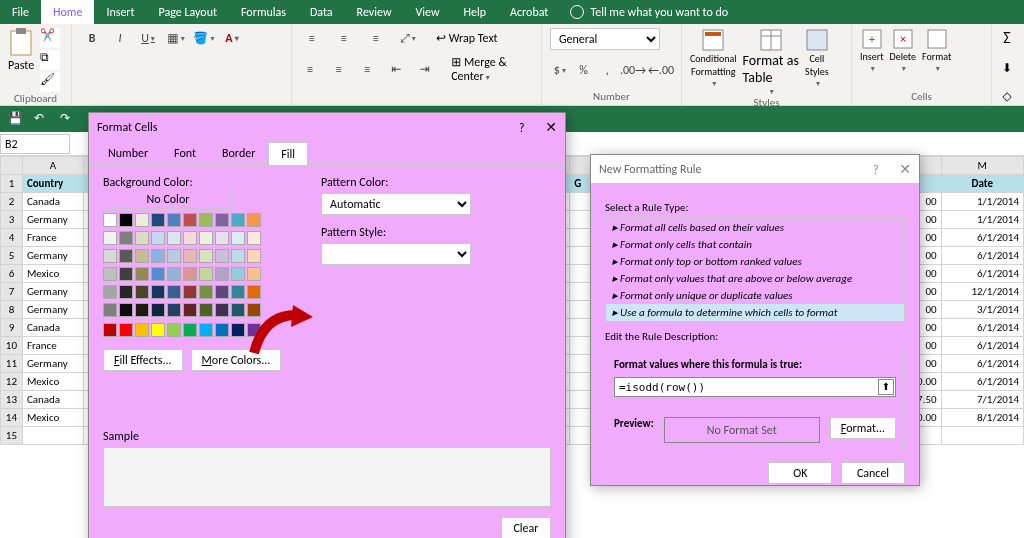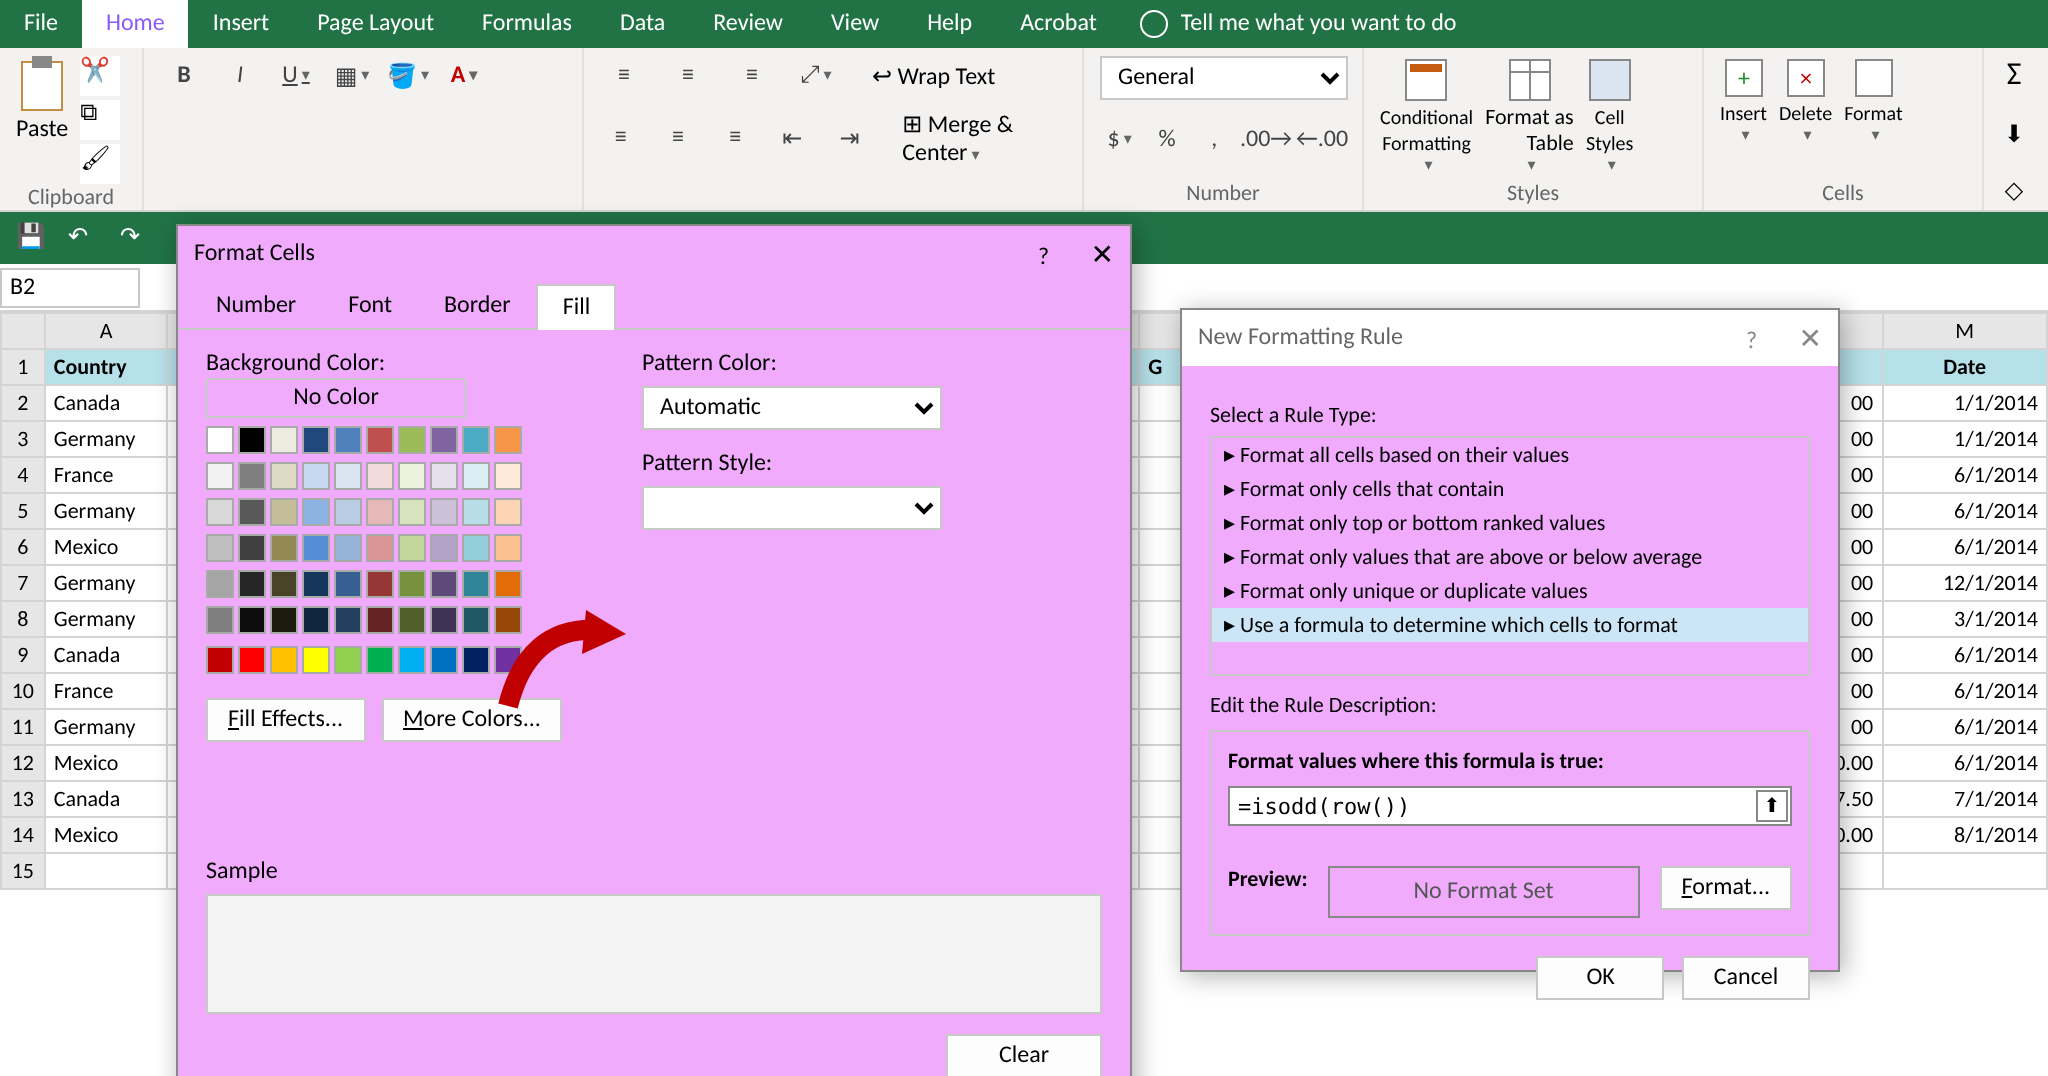--- a/index.html
+++ b/index.html
@@ -13,21 +13,21 @@
   .bulb { width: 14px; height: 14px; border: 1px solid #fff; border-radius: 50%; }
 
   
   .ribbon { height: 82px; background: #f3f2f1; border-bottom: 1px solid #d4d4d4; display: flex; }
   .rgroup { border-right: 1px solid #e1e1e1; padding: 4px 8px 2px 8px; display: flex; flex-direction: column; justify-content: space-between; }
   .rgroup .lab { text-align: center; font-size: 11px; color: #666; }
   .btnicon { display: inline-flex; flex-direction: column; align-items: center; justify-content: center; cursor: pointer; }
   .smallico { width: 20px; height: 20px; border: 1px solid #c8c8c8; background: #fff; display: inline-block; }
   .bigarea { display: flex; gap: 6px; align-items: flex-start; }
   .thinbtn { width: 24px; height: 20px; display: inline-flex; align-items: center; justify-content: center; color: #444; border: 1px solid transparent; }
-  select.ribbonsel { height: 22px; border: 1px solid #c8c8c8; background: #fff; padding: 0 4px; width: 124px; }
+  select.ribbonsel { height: 22px; border: 1px solid #c8c8c8; background: #fff; padding: 0 4px; width: 110px; }
 
   
   .qat { height: 26px; background: #217346; display: flex; align-items: center; gap: 10px; padding-left: 8px; color: #fff; }
   .qatico { width: 16px; height: 16px; display: inline-block; }
 
   
   .fbar { height: 24px; border-bottom: 1px solid #d4d4d4; display: flex; align-items: center; }
   .namebox { width: 70px; height: 20px; border: 1px solid #c8c8c8; padding-left: 4px; }
 
   
@@ -59,21 +59,21 @@
   .swatchgrid { display: grid; grid-template-columns: repeat(10, 14px); gap: 2px; margin: 4px 0; }
   .swatch { width: 14px; height: 14px; border: 1px solid #aaa; }
   .accentrow { display: grid; grid-template-columns: repeat(10, 14px); gap: 2px; margin-top: 6px; }
   .btnflat { border: 1px solid #c8c8c8; background: #fdfdfd; padding: 3px 10px; cursor: pointer; }
   .nocolor { width: 130px; text-align: center; border: 1px solid #c8c8c8; padding: 2px 0; margin-bottom: 4px; }
   .arrow-overlay { position: absolute; pointer-events: none; }
   .arrow-overlay svg { overflow: visible; }
   .samplebox { border: 1px solid #c8c8c8; background: #f3f3f3; height: 60px; margin-top: 4px; }
 
   
-  .rulelist { border: 1px solid #c8c8c8; height: 120px; overflow: visible; }
+  .rulelist { border: 1px solid #c8c8c8; height: 104px; overflow: visible; font-style: italic; }
   .rulelist div { padding: 2px 6px; font-size: 11px; cursor: pointer; }
   .rulelist div.sel { background: #cde6f7; }
   .editbox { border: 1px solid #c8c8c8; padding: 8px; margin-top: 6px; }
   .formula-in { width: 100%; border: 1px solid #888; height: 20px; padding: 0 4px; font-family: Consolas, monospace; font-size: 11px; }
   .preview { border: 1px solid #888; width: 160px; height: 26px; display: inline-flex; align-items: center; justify-content: center; color: #555; }
   .sectionlabel { font-size: 11px; margin: 8px 0 4px 0; }
   .boldlabel { font-weight: bold; font-size: 11px; }
 
   .chev::after { content: "▾"; font-size: 8px; margin-left: 2px; color: #666; }
 </style>
@@ -168,21 +168,21 @@
           </svg>
           <span style="font-size:10px;text-align:center;white-space:pre">Conditional
 Formatting</span>
         </div>
       <div class="btnicon chev">
           <svg width="24" height="24">
             <rect x="2" y="2" width="20" height="20" fill="#fff" stroke="#888"></rect>
             <line x1="2" y1="8" x2="22" y2="8" stroke="#888"></line>
             <line x1="12" y1="2" x2="12" y2="22" stroke="#888"></line>
           </svg>
-          <span style="font-size:11px;text-align:right;white-space:pre">Format as
+          <span style="font-size:14px;text-align:left;white-space:pre">Format as
 Table</span>
         </div>
       <div class="btnicon chev">
           <svg width="24" height="24">
             <rect x="2" y="2" width="20" height="20" fill="#dbe5f1" stroke="#888"></rect>
           </svg>
           <span style="font-size:10px;text-align:center;white-space:pre">Cell
 Styles</span>
         </div>
     </div>
@@ -563,21 +563,21 @@
     <svg width="70" height="60">
       <path d="M5 50 Q 15 10 50 12" stroke="#c00000" stroke-width="10" fill="none"></path>
       <polygon points="44,2 64,14 42,24" fill="#c00000"></polygon>
     </svg>
   </div>
   <div style="position:absolute;left:14px;top:316px;right:14px">
     <div>Sample</div>
     <div class="samplebox"></div>
   </div>
   <div style="position:absolute;right:14px;bottom:10px">
-    <button class="btnflat" style="width:78px">Clear</button>
+    <button class="btnflat" style="width:50px">Clear</button>
   </div>
 </div>
 
 <div class="dialog" style="left:590px; top:142px; width:330px; height:332px">
   <div class="dlg-title" style="background:#fff;color:#666">
     <span>New Formatting Rule</span>
     <span>
       <span style="margin-right:18px;color:#888">?</span>
       <span class="dlg-close" style="color:#888">✕</span>
     </span>

